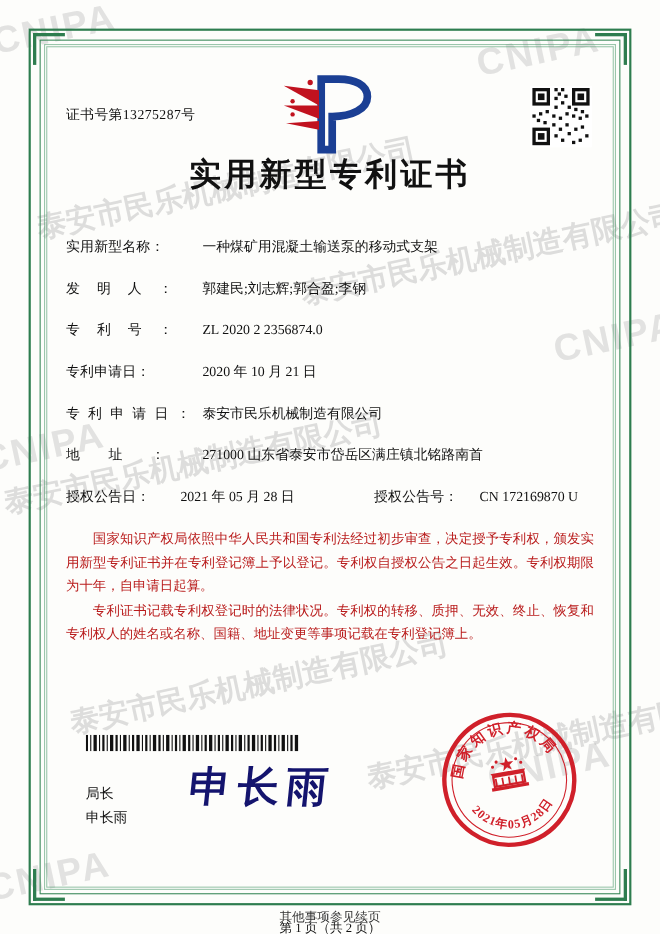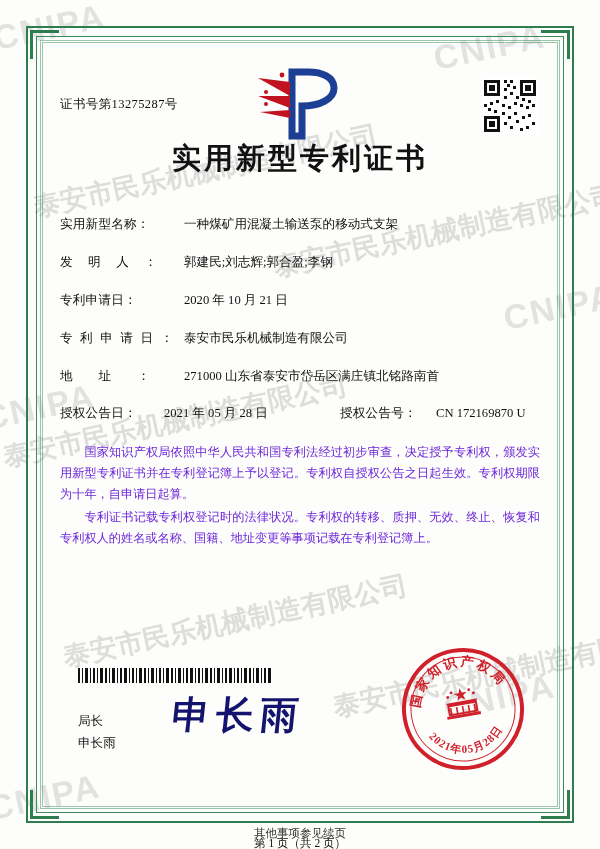--- a/index.html
+++ b/index.html
@@ -156,21 +156,21 @@
     align-items: baseline;
   }
   .two-col .col-a { width: 260px; display: flex; align-items: baseline; }
   .two-col .col-b { flex: 1 1 auto; display: flex; align-items: baseline; }
   .two-col .col-b .f-label { width: 96px; flex: 0 0 96px; }
 
   .paragraphs {
     margin-top: 10px;
     font-size: 12.2px;
     line-height: 1.72;
-    color: #6d28d9;
+    color: #b91c1c;
     text-align: justify;
   }
   .paragraphs p {
     margin: 0 0 2px 0;
     text-indent: 2em;
   }
 
   .barcode {
     position: absolute;
     left: 78px;
@@ -334,20 +334,24 @@
       <div class="field-row">
         <div class="f-label">实用新型名称：</div>
         <div class="f-value">一种煤矿用混凝土输送泵的移动式支架</div>
       </div>
 
       <div class="field-row">
         <div class="f-label sp3">发明人：</div>
         <div class="f-value">郭建民;刘志辉;郭合盈;李钢</div>
       </div>
 
+      <div class="field-row">
+        <div class="f-label sp3">专利号：</div>
+        <div class="f-value">ZL 2020 2 2356874.0</div>
+      </div>
 
       <div class="field-row">
         <div class="f-label">专利申请日：</div>
         <div class="f-value">2020 年 10 月 21 日</div>
       </div>
 
       <div class="field-row">
         <div class="f-label sp2">专利申请日：</div>
         <div class="f-value">泰安市民乐机械制造有限公司</div>
       </div>

